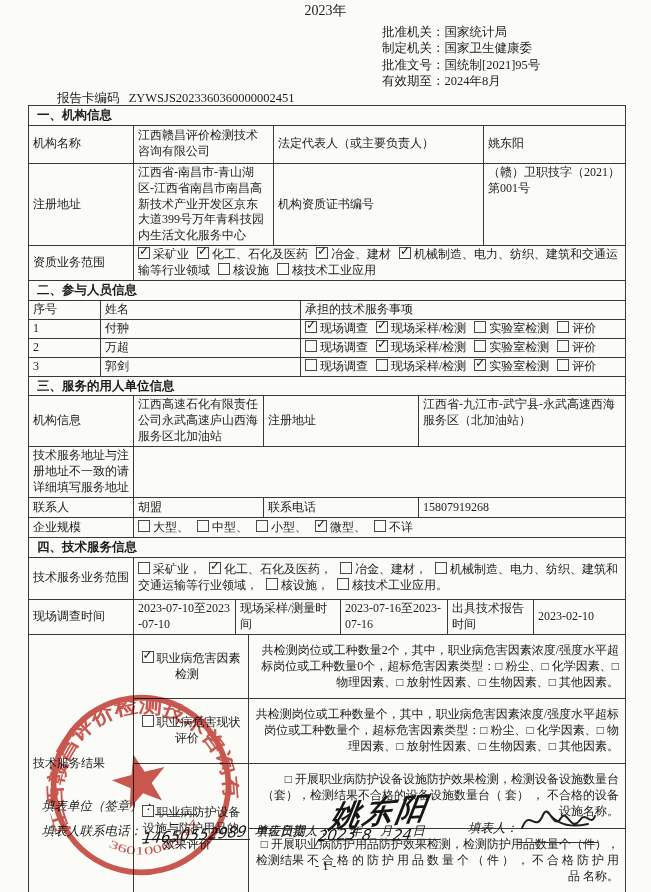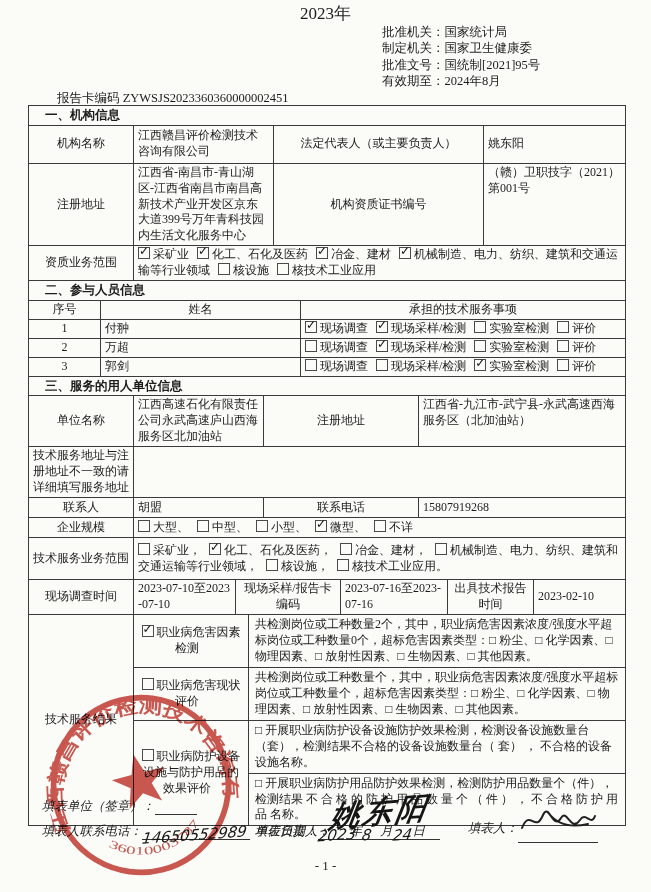--- a/index.html
+++ b/index.html
@@ -1,35 +1,35 @@
 <!DOCTYPE html>
 <html><head>
 <meta charset="utf-8">
 <style>
   html,body{margin:0;padding:0;background:#e8e8e6;}
   .sheet{position:relative;width:651px;height:892px;margin:0 auto;background:#fbfbf8;
          font-family:"Liberation Serif","DejaVu Serif",serif;color:#1c1c1c;overflow:hidden;}
-  .year{position:absolute;top:2px;left:0;width:100%;text-align:center;font-size:17px;}
+  .year{position:absolute;top:2px;left:0;width:100%;text-align:center;font-size:14px;}
   .meta{position:absolute;top:24px;left:382px;font-size:12.5px;line-height:16.4px;}
   .meta .mline span{display:inline;}
   .codeline{position:absolute;top:90px;left:57px;font-size:12.5px;}
-  .codeline .code{font-family:"Liberation Serif","DejaVu Serif",serif;}
+  .codeline .code{margin-left:6px;font-family:"Liberation Serif","DejaVu Serif",serif;}
   .tables{position:absolute;top:106px;left:28px;width:597px;}
   table{border-collapse:collapse;width:597px;table-layout:fixed;margin-top:-1px;}
   td{border:1px solid #3a3a3a;font-size:12px;line-height:1.33;padding:1px 4px;vertical-align:middle;
      word-break:break-all;}
-  .sec-hdr td{font-weight:bold;font-size:12.5px;padding:1px 16px;}
-  .lbl{text-align:center;}
+  .sec-hdr td{font-weight:bold;font-size:12.5px;padding:1px 8px;}
+  .lbl{text-align:left;}
   .val{text-align:left;}
   .cbi{display:inline;margin-right:8px;white-space:normal;}
   .cb{display:inline-block;width:10px;height:10px;border:1px solid #4a4a4a;margin-right:3px;
       position:relative;vertical-align:-1px;background:transparent;}
   .cb.on::after{content:"\2713";position:absolute;left:0px;top:-4px;font-size:12px;color:#151515;}
   .boxcell{text-align:center;padding:2px 6px;margin-top:20px;}
-  .rtext{text-align:left;padding:2px 6px;border-radius:6px;}
+  .rtext{text-align:right;padding:8px 6px;border-radius:6px;}
   .footer{position:absolute;left:0;top:0;width:651px;height:892px;pointer-events:none;font-size:12.5px;}
   .f-item{position:absolute;white-space:nowrap;font-style:italic;}
   .blank{display:inline-block;border-bottom:1px solid #333;height:13px;vertical-align:bottom;}
   .handwrite{display:inline-block;font-family:"DejaVu Sans",sans-serif;font-size:15px;
              transform:rotate(-4deg) skewX(-12deg);color:#181818;}
   .sig-wrap{display:inline-block;border-bottom:1px solid #333;min-width:110px;vertical-align:bottom;}
   .sig-large{display:inline-block;font-family:"DejaVu Sans",sans-serif;font-size:30px;font-weight:600;
              letter-spacing:3px;transform:rotate(-5deg) skewX(-14deg);position:relative;top:-6px;color:#161616;}
   .sig-scribble{display:inline-block;position:relative;top:6px;border-bottom:1px solid #333;}
   .pagenum{position:absolute;top:858px;left:0;width:100%;text-align:center;font-size:13px;}
@@ -125,21 +125,21 @@
           <col style="width:105px">
           <col style="width:130px">
           <col style="width:155px">
           <col style="width:207px">
         </colgroup>
       <tbody>
           <tr class="sec-hdr">
             <td colspan="4">三、服务的用人单位信息</td>
           </tr>
       <tr style="height:48px">
-        <td class="lbl">单位名称</td>
+        <td class="lbl">机构信息</td>
         <td class="val">江西高速石化有限责任公司永武高速庐山西海服务区北加油站</td>
         <td class="lbl">注册地址</td>
         <td class="val" style="vertical-align:top">江西省-九江市-武宁县-永武高速西海服务区（北加油站）</td>
       </tr>
       <tr style="height:44px">
         <td class="lbl">技术服务地址与注册地址不一致的请详细填写服务地址</td>
         <td colspan="3" class="val"></td>
       </tr>
       <tr style="height:20px">
         <td class="lbl">联系人</td>
@@ -153,41 +153,44 @@
       </tr>
     </tbody>
       </table>
 
     <table>
       <colgroup>
           <col style="width:105px">
           <col style="width:492px">
         </colgroup>
       <tbody>
+          <tr class="sec-hdr">
+            <td colspan="2">四、技术服务信息</td>
+          </tr>
       <tr style="height:42px">
         <td class="lbl">技术服务业务范围</td>
         <td class="val"><span class="cbi"><span class="cb"></span><span>采矿业，</span></span><span class="cbi"><span class="cb on"></span><span>化工、石化及医药，</span></span><span class="cbi"><span class="cb"></span><span>冶金、建材，</span></span><span class="cbi"><span class="cb"></span><span>机械制造、电力、纺织、建筑和交通运输等行业领域，</span></span><span class="cbi"><span class="cb"></span><span>核设施，</span></span><span class="cbi"><span class="cb"></span><span>核技术工业应用。</span></span></td>
       </tr>
     </tbody>
       </table>
 
     <table>
       <colgroup>
           <col style="width:105px">
           <col style="width:102px">
           <col style="width:105px">
           <col style="width:107px">
           <col style="width:86px">
           <col style="width:92px">
         </colgroup>
       <tbody>
           <tr style="height:34px">
         <td class="lbl">现场调查时间</td>
         <td class="val">2023-07-10至2023-07-10</td>
-        <td class="lbl">现场采样/报告卡编码</td>
+        <td class="lbl">现场采样/测量时间</td>
         <td class="val">2023-07-16至2023-07-16</td>
         <td class="lbl">出具技术报告时间</td>
         <td class="val">2023-02-10</td>
       </tr>
     </tbody>
       </table>
 
     <table>
       <colgroup>
           <col style="width:105px">

